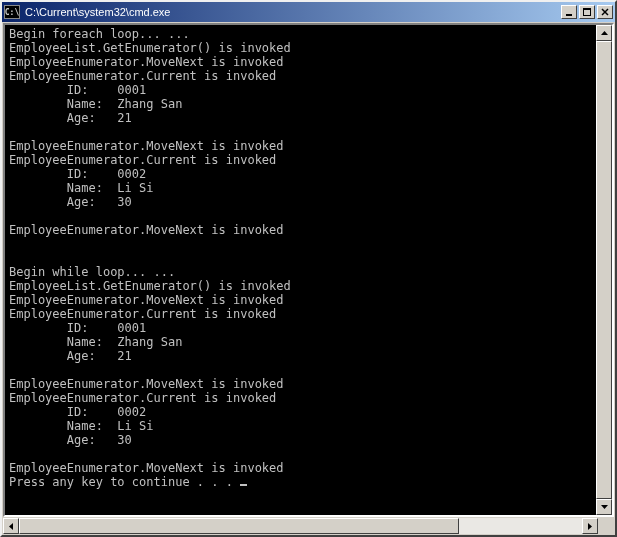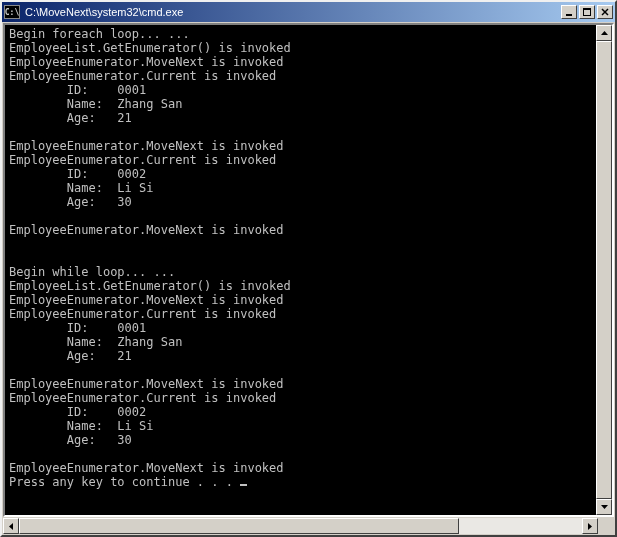--- a/index.html
+++ b/index.html
@@ -177,21 +177,21 @@
       height: 16px;
       background: #d4d0c8;
     }
   </style>
 </head>
 <body>
 
 <div class="window">
   <div class="titlebar">
     <div class="titlebar-icon">C:\</div>
-    <div class="titlebar-text">C:\MoveNext\system32\cmd.exe</div>
+    <div class="titlebar-text">C:\Current\system32\cmd.exe</div>
     <div class="titlebar-buttons">
       <div class="titlebar-btn">
         <svg viewBox="0 0 8 8">
             <rect x="1" y="6" width="6" height="2" fill="#000"></rect>
           </svg>
       </div>
       <div class="titlebar-btn">
         <svg viewBox="0 0 8 8">
             <rect x="0.5" y="0.5" width="7" height="7" fill="none" stroke="#000" stroke-width="1"></rect>
             <rect x="0" y="0" width="8" height="2" fill="#000"></rect>

